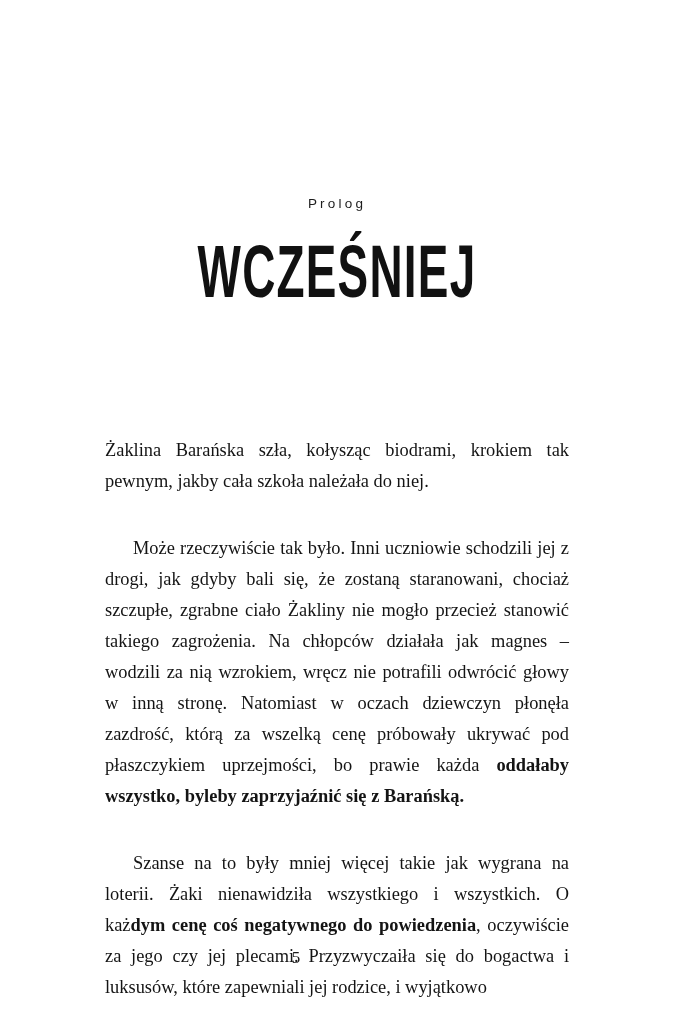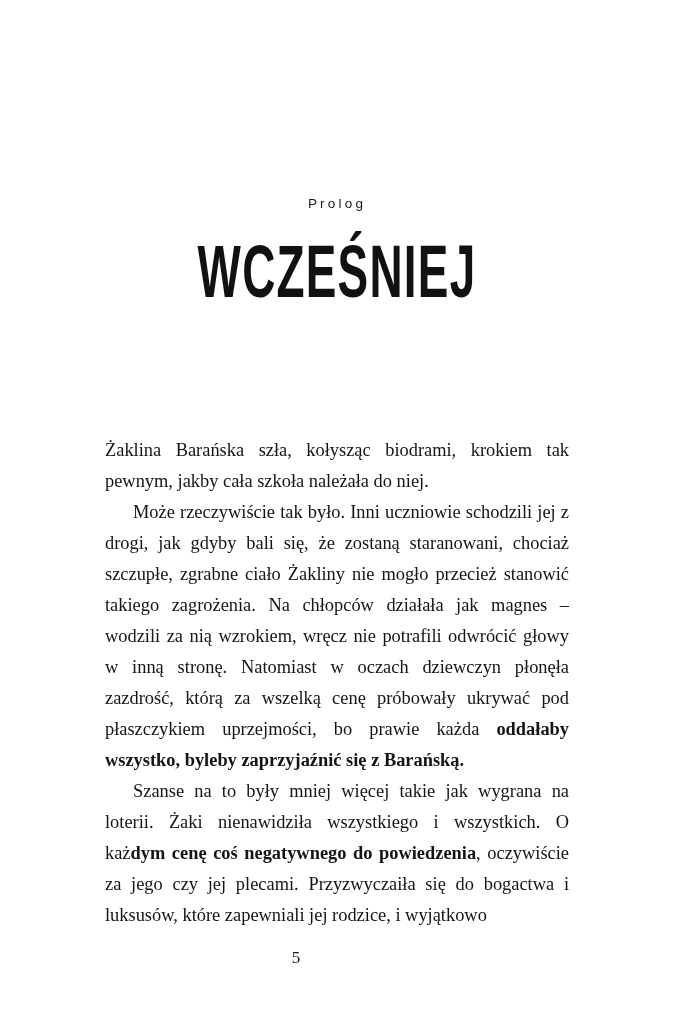--- a/index.html
+++ b/index.html
@@ -66,20 +66,21 @@
     color: #141414;
     hyphens: manual;
   }
 
   .body-text p {
     margin: 0;
   }
 
   .body-text p.indent {
     text-indent: 28px;
+    margin-top: 36px;
   }
 
   .body-text b {
     font-weight: 700;
   }
 
   .page-number {
     position: absolute;
     left: 0;
     right: 0;

